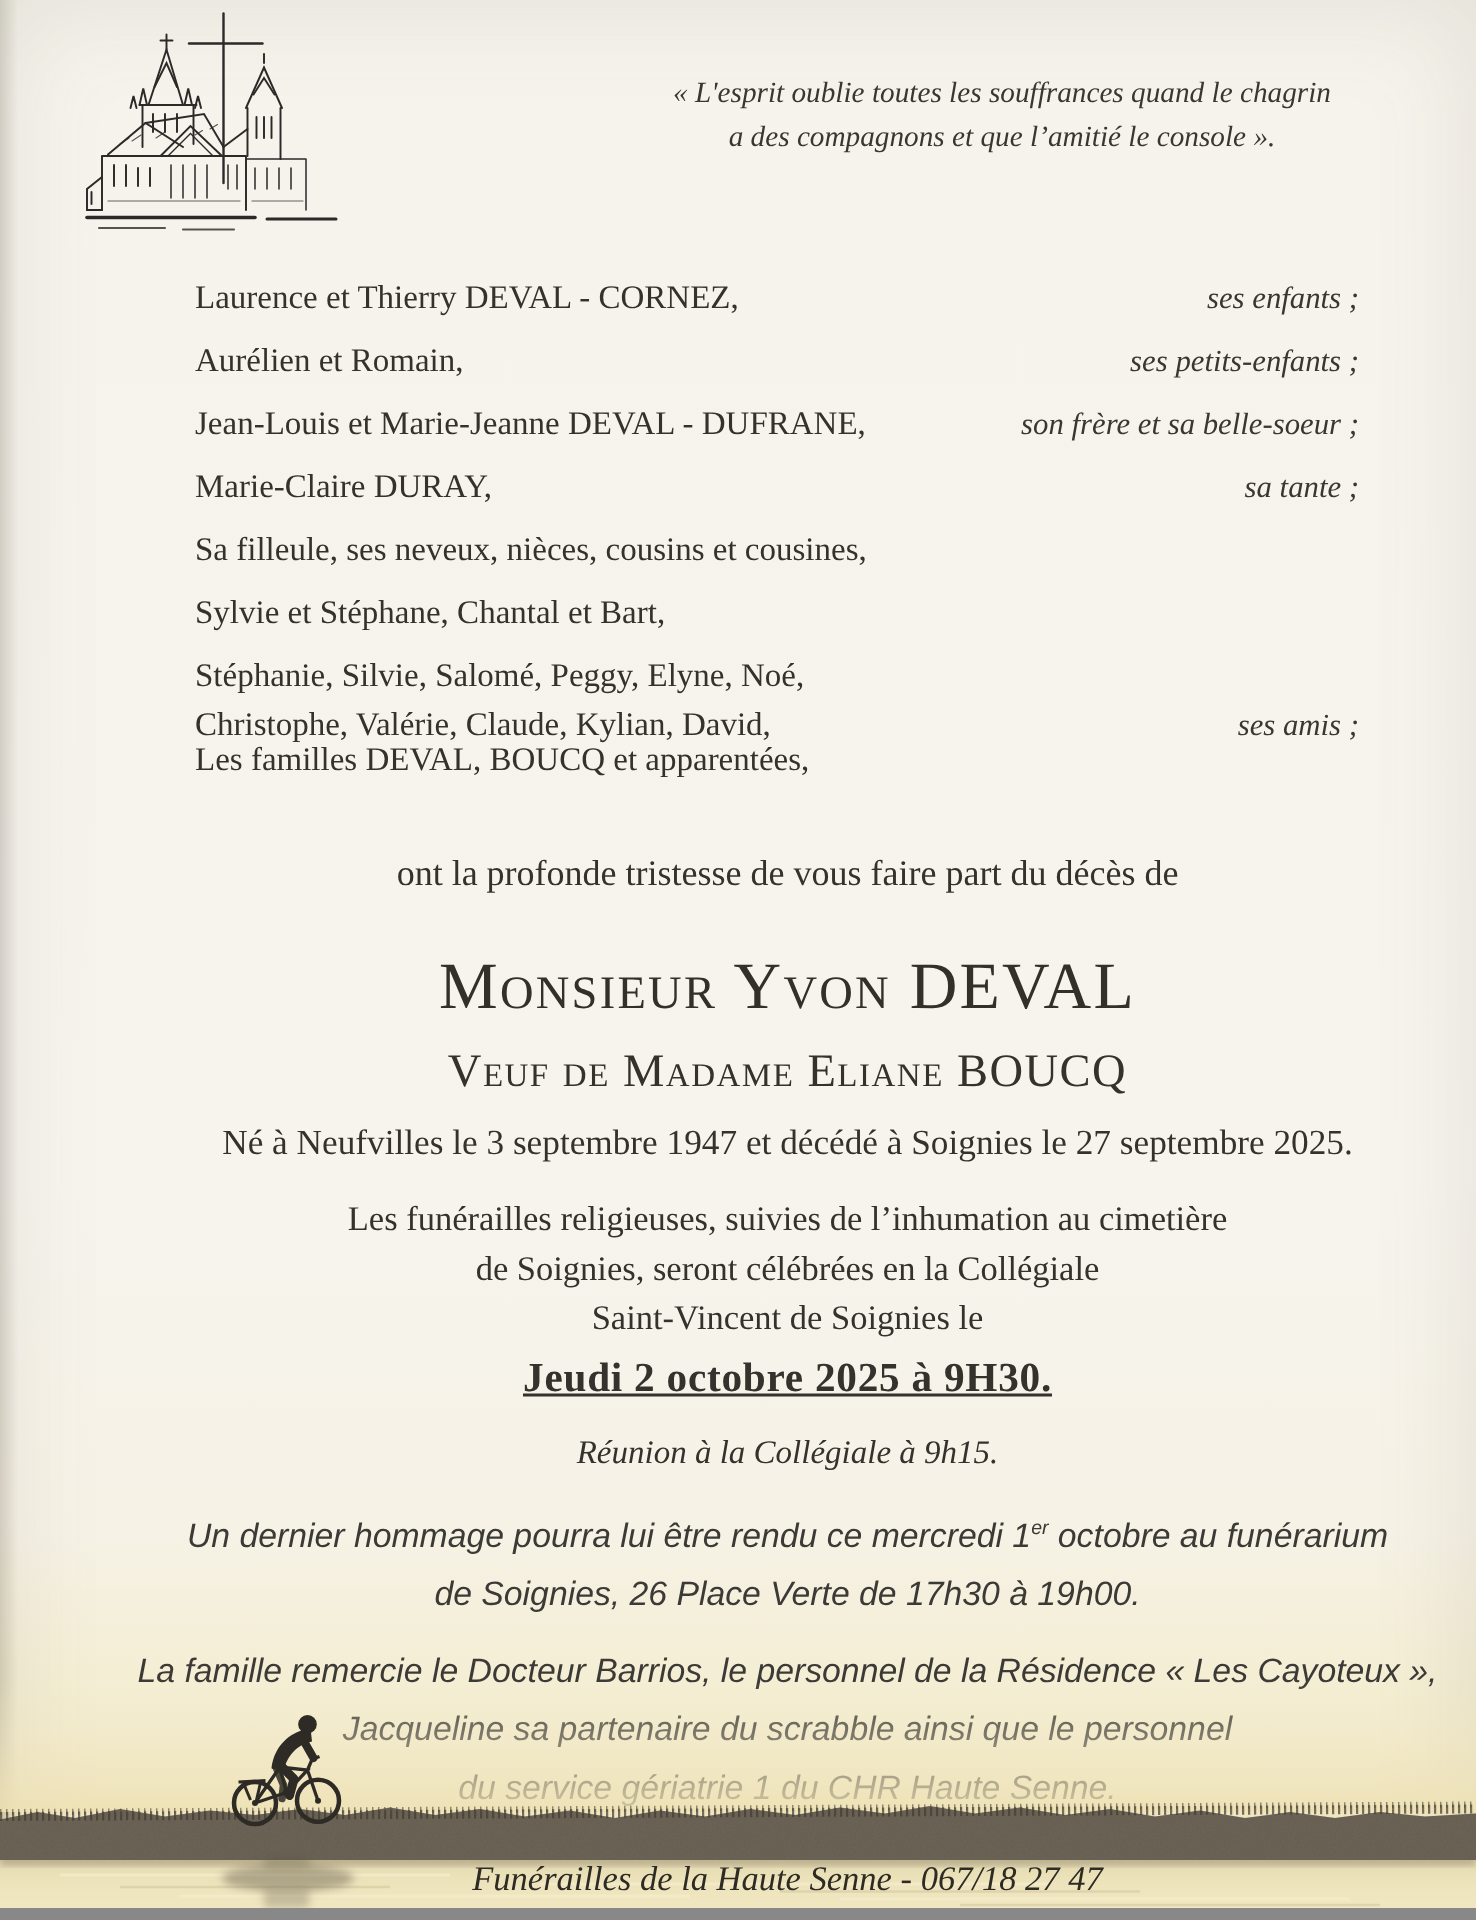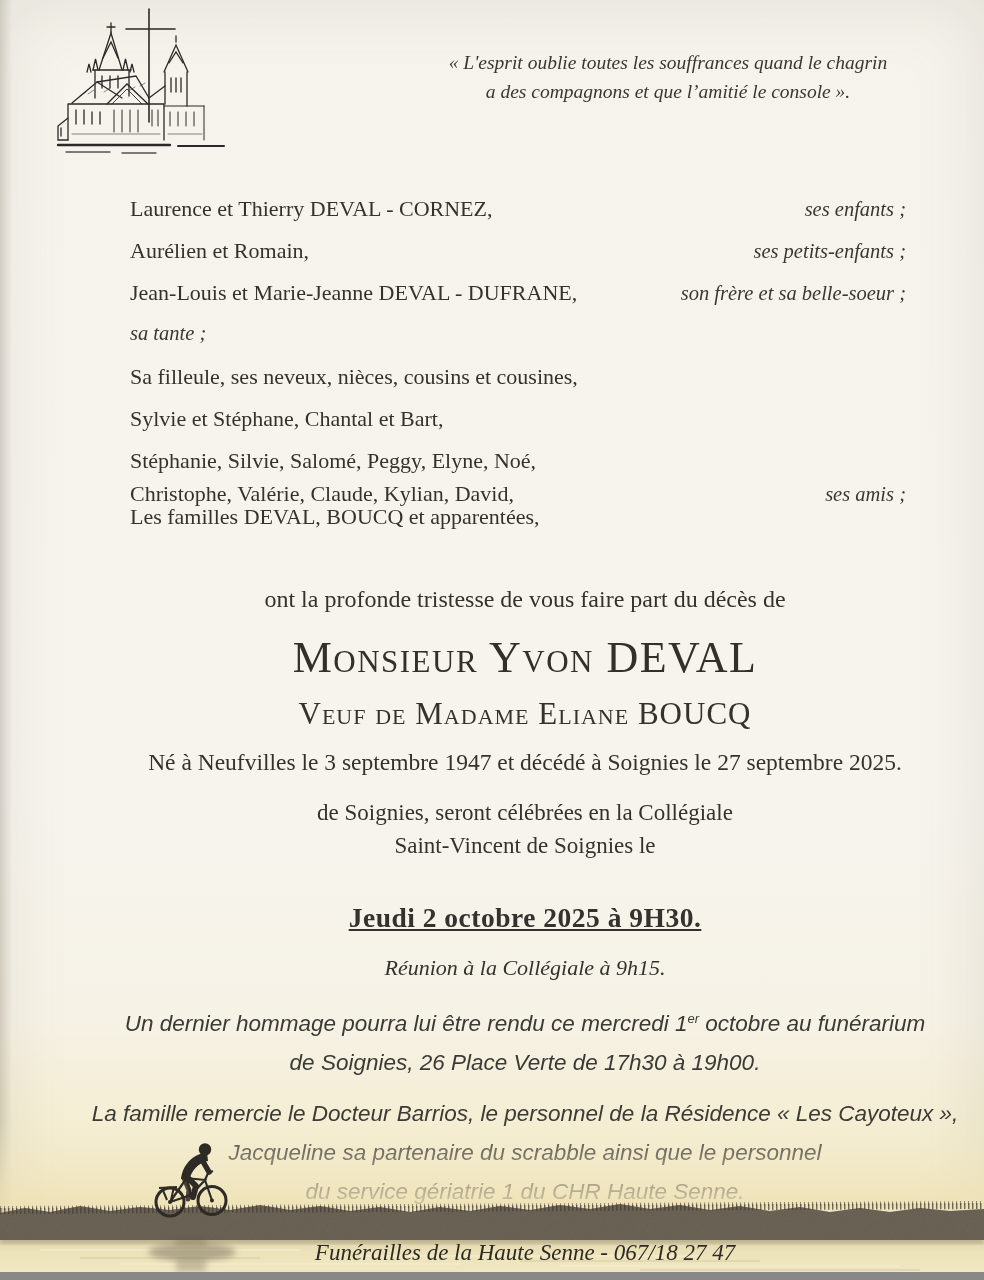--- a/index.html
+++ b/index.html
@@ -20,29 +20,29 @@
     background:linear-gradient(90deg,rgba(90,80,60,.18),rgba(90,80,60,0));
     pointer-events:none;
   }
   .church{position:absolute;left:52px;top:6px;width:180px;height:160px;}
   .quote{
     position:absolute;left:408px;top:48px;width:520px;
     text-align:center;font-style:italic;font-size:19.5px;line-height:29px;
     color:#3a3733;
   }
   .family{
-    position:absolute;left:130px;top:196px;width:776px;
+    position:absolute;left:130px;top:185px;width:776px;
     font-size:22px;
   }
   .frow{display:flex;justify-content:space-between;align-items:baseline;height:42px;}
   .frow:nth-child(7),.frow:nth-child(8){height:33px;}
   .frow:nth-child(9){margin-top:-10px;}
   .frow .rel{font-style:italic;font-size:20.5px;white-space:nowrap;color:#3a3733;}
   .centered{position:absolute;left:66px;width:918px;text-align:center;}
-  .intro{top:584px;font-size:24px;line-height:30px;}
+  .intro{top:568px;font-size:24px;line-height:30px;}
   .deceased{
     top:632px;font-size:44px;line-height:52px;margin:0;
     font-variant:small-caps;font-weight:500;letter-spacing:1.5px;color:#33302b;
   }
   .widower{
     top:692px;font-size:31px;line-height:44px;margin:0;
     font-variant:small-caps;font-weight:500;letter-spacing:1px;color:#35322d;
   }
   .birth{top:748px;font-size:23.5px;line-height:28px;}
   .funeral-par{top:796px;font-size:23px;line-height:33px;}
@@ -123,20 +123,21 @@
     </div>
     <div class="frow">
       <span class="names">Aurélien et Romain,</span>
       <span class="rel">ses petits-enfants ;</span>
     </div>
     <div class="frow">
       <span class="names">Jean-Louis et Marie-Jeanne DEVAL - DUFRANE,</span>
       <span class="rel">son frère et sa belle-soeur ;</span>
     </div>
     <div class="frow">
+      <span class="names">Marie-Claire DURAY,</span>
       <span class="rel">sa tante ;</span>
     </div>
     <div class="frow">
       <span class="names">Sa filleule, ses neveux, nièces, cousins et cousines,</span>
       <span class="rel"></span>
     </div>
     <div class="frow">
       <span class="names">Sylvie et Stéphane, Chantal et Bart,</span>
       <span class="rel"></span>
     </div>
@@ -153,20 +154,21 @@
       <span class="rel"></span>
     </div>
   </div>
 
   <div class="centered intro">ont la profonde tristesse de vous faire part du décès de</div>
   <h1 class="centered deceased">Monsieur Yvon DEVAL</h1>
   <h2 class="centered widower">Veuf de Madame Eliane BOUCQ</h2>
   <div class="centered birth">Né à Neufvilles le 3 septembre 1947 et décédé à Soignies le 27 septembre 2025.</div>
 
   <div class="centered funeral-par">
+    <div>Les funérailles religieuses, suivies de l’inhumation au cimetière</div>
     <div>de Soignies, seront célébrées en la Collégiale</div>
     <div>Saint-Vincent de Soignies le</div>
   </div>
   <div class="centered fdate">Jeudi 2 octobre 2025 à 9H30.</div>
   <div class="centered meeting">Réunion à la Collégiale à 9h15.</div>
 
   <div class="centered hommage sans-block">
     <div><span>Un dernier hommage pourra lui être rendu ce mercredi 1</span><sup>er</sup><span> octobre au funérarium</span></div>
     <div>de Soignies, 26 Place Verte de 17h30 à 19h00.</div>
   </div>

